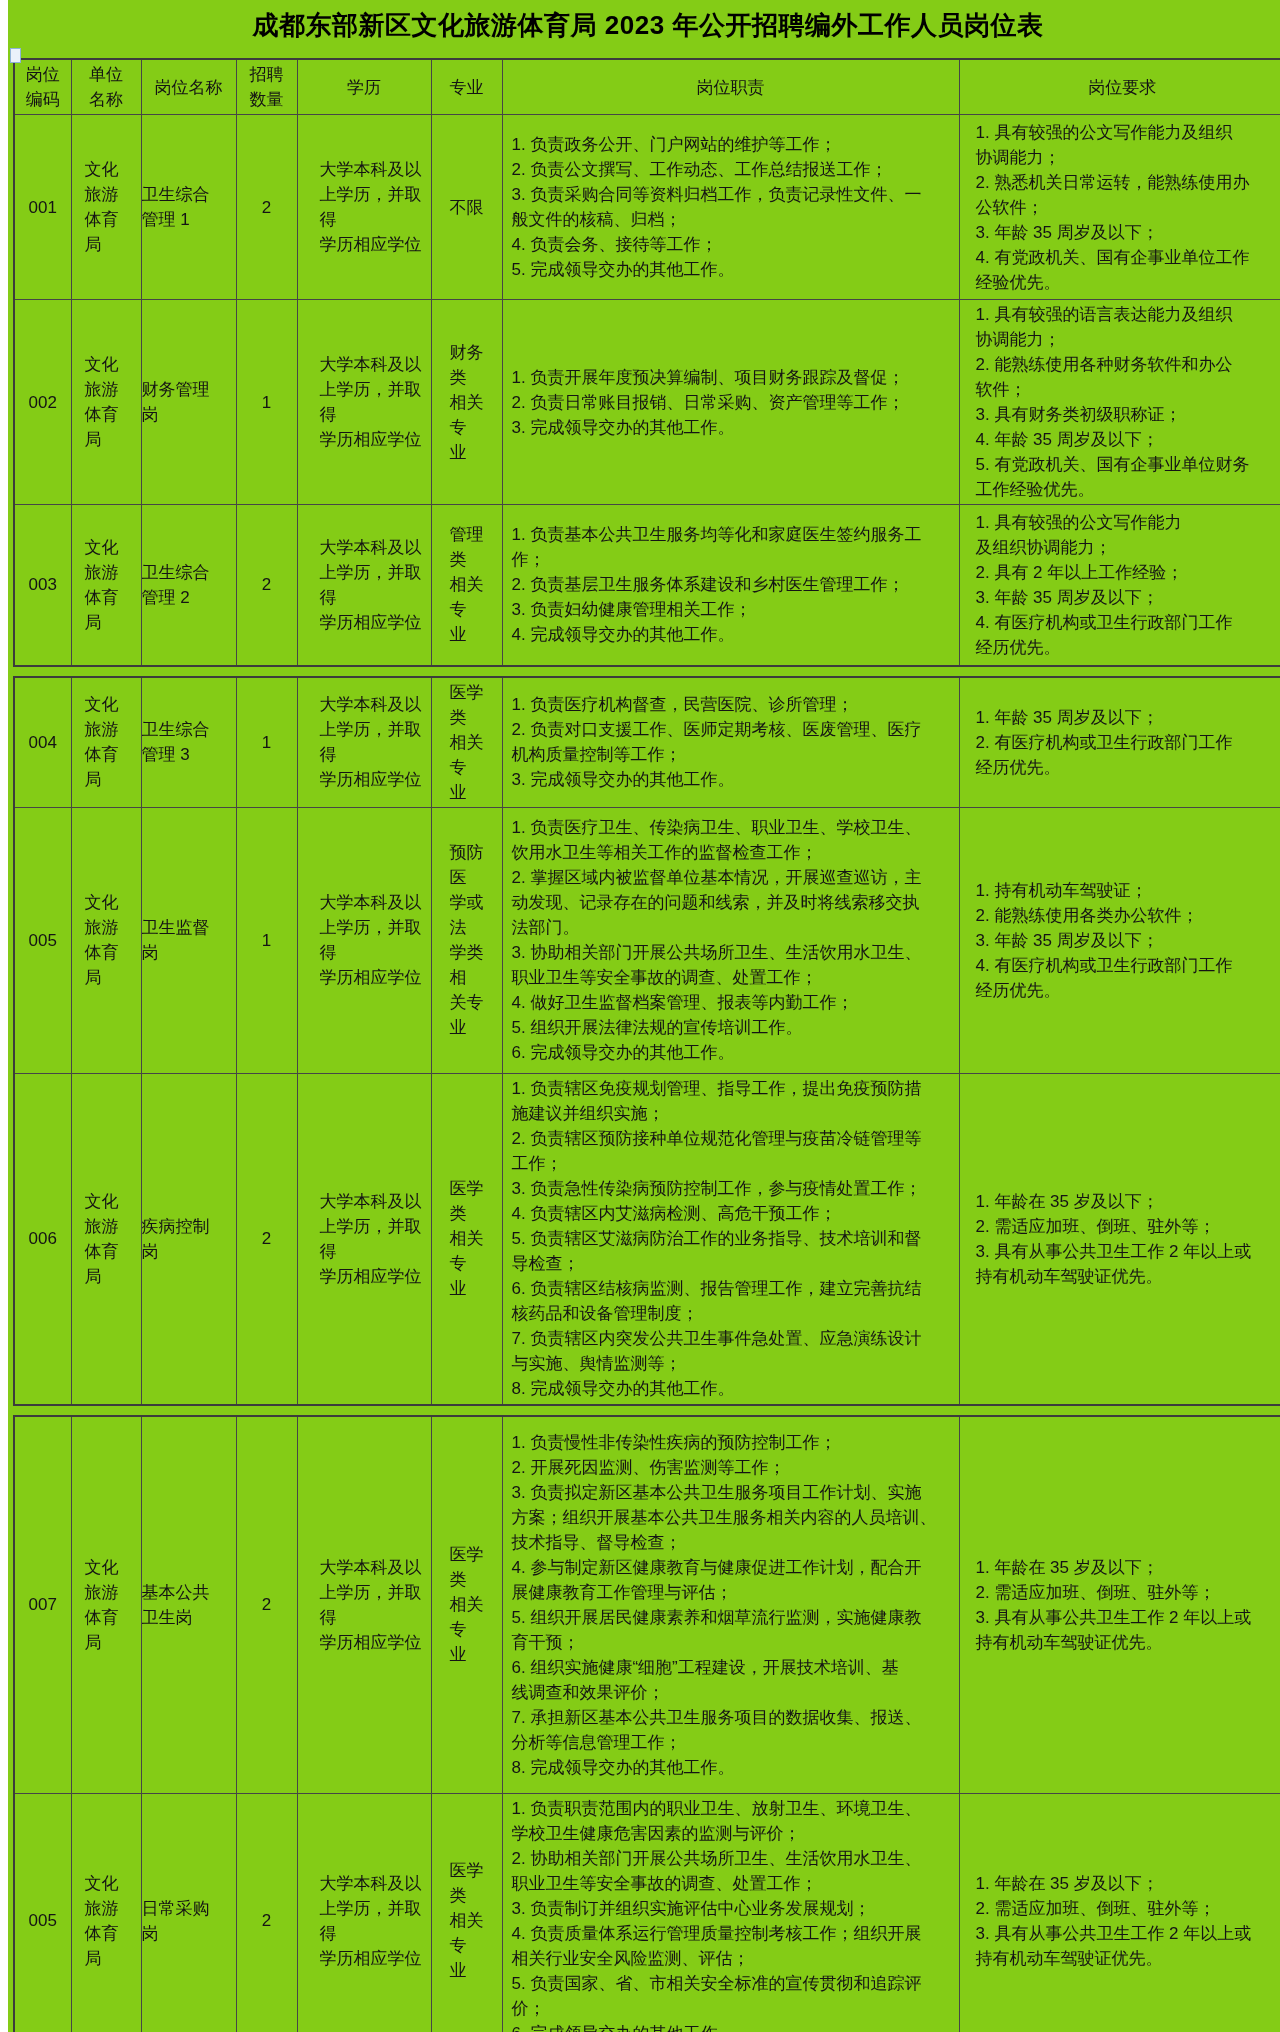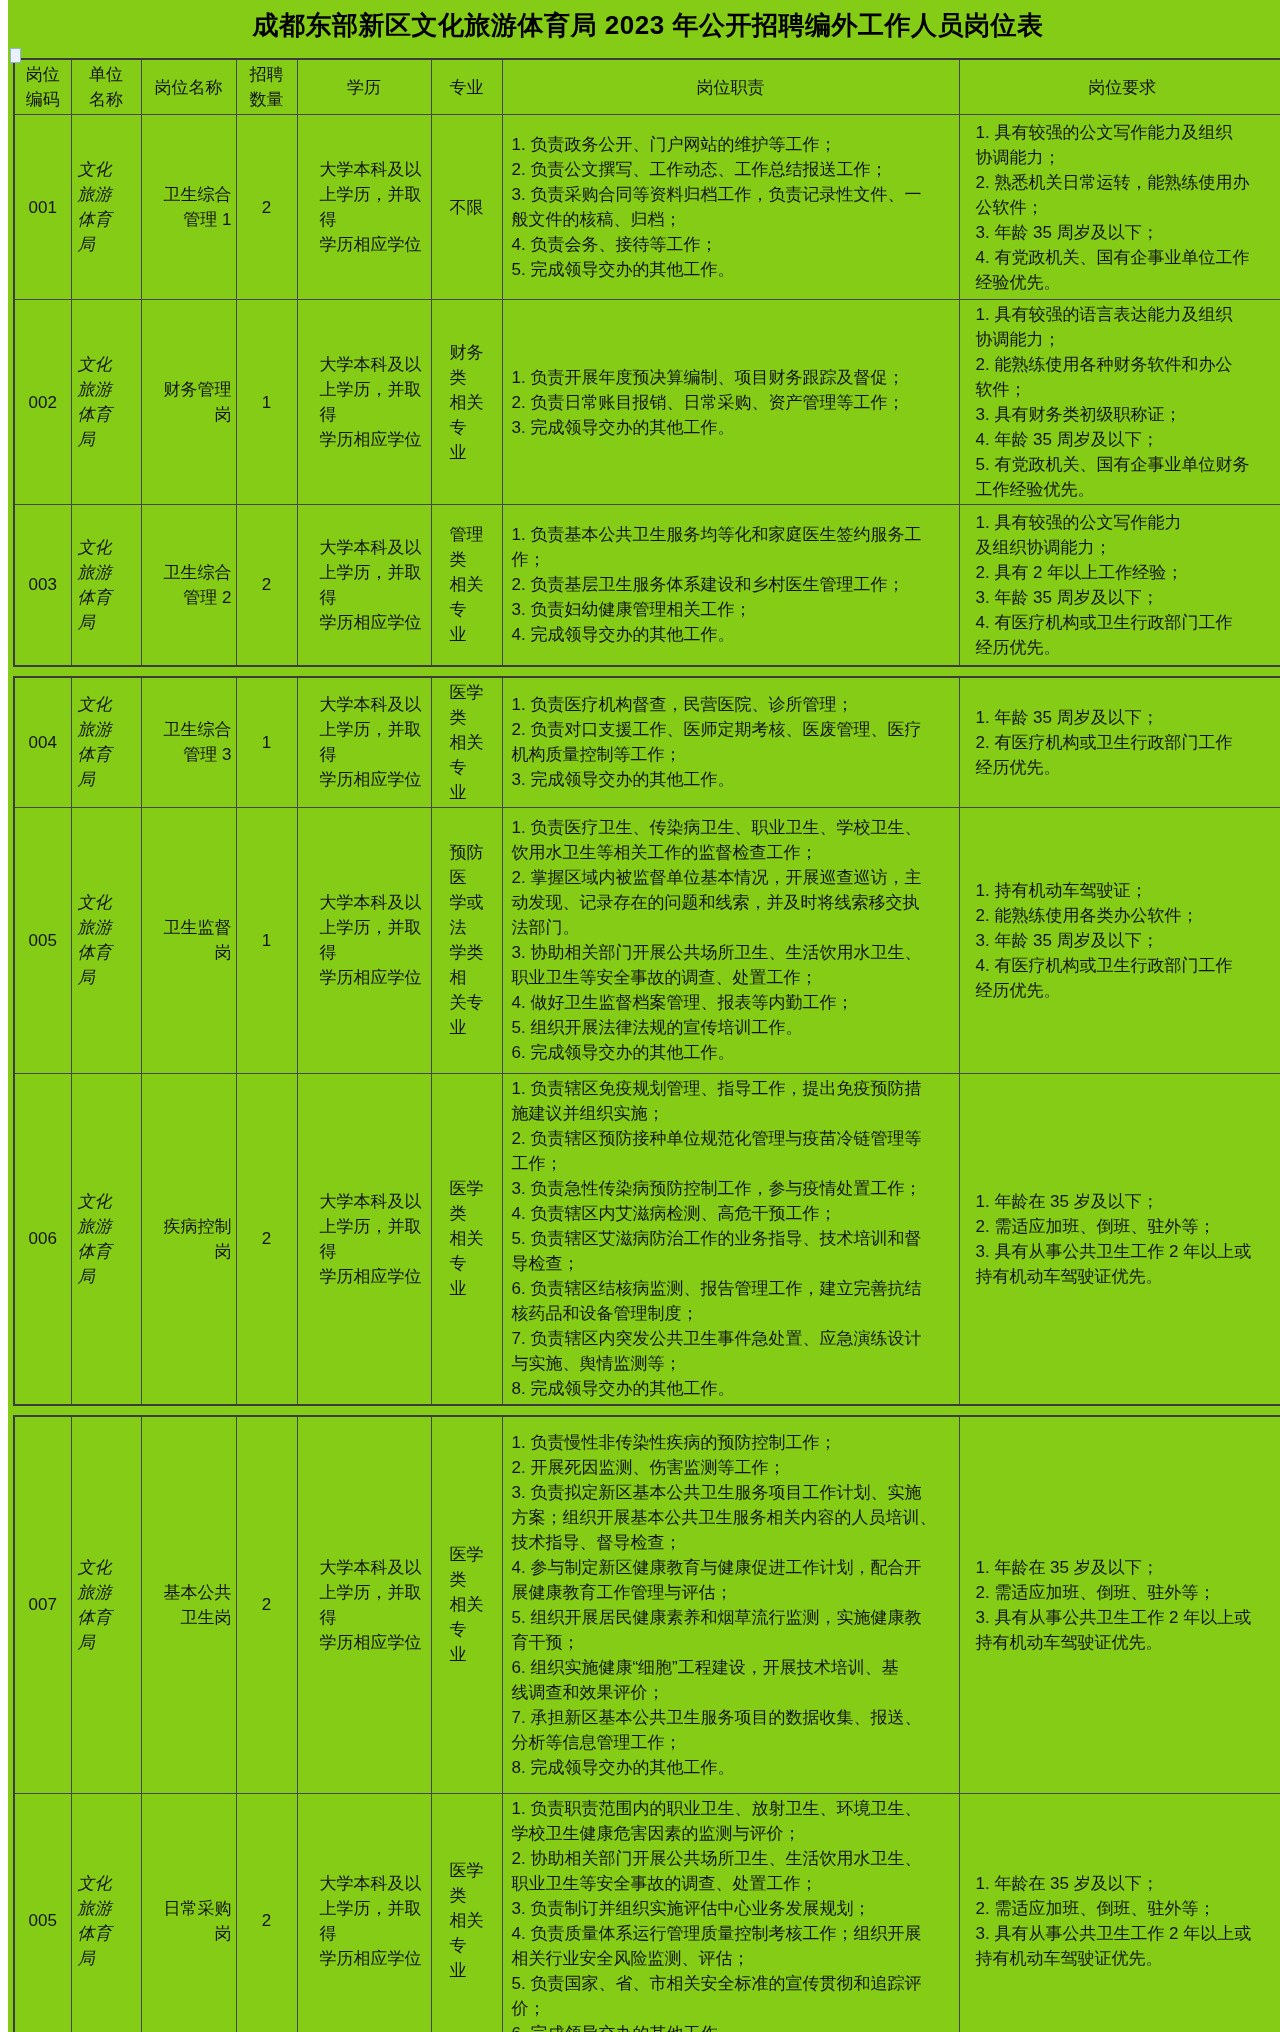--- a/index.html
+++ b/index.html
@@ -11,22 +11,22 @@
     border:1px solid #8fb3d9;background:#eaf1fa;}
   table.tbl{border-collapse:collapse;table-layout:fixed;width:1272px;margin-left:5px;
     border:2px solid #3c3c3c;}
   table.seg2,table.seg3{margin-top:9px;}
   .tbl td,.tbl th{border:1px solid #464646;vertical-align:middle;box-sizing:border-box;
     font-size:17px;line-height:25px;font-weight:normal;color:#141414;
     white-space:pre-line;overflow:hidden;padding:2px 4px;}
   .tbl th{text-align:center;padding:2px 1px;}
   tr.hdr th{height:54px;}
   td.c-code{text-align:center;}
-  td.c-unit{padding-left:6px;font-style:italic;}
-  td.c-pos{padding-left:14px;text-align:right;}
+  td.c-unit{padding-left:13px;}
+  td.c-pos{padding-left:0;}
   td.c-count{text-align:center;}
   td.c-edu{padding-left:22px;padding-right:3px;}
   td.c-major{padding-left:18px;}
   td.c-duties{padding-left:9px;padding-right:4px;}
   td.c-req{padding-left:16px;padding-right:4px;}
   tr.h1 td{height:185px;} tr.h2 td{height:205px;} tr.h3 td{height:161px;}
   tr.h4 td{height:110px;} tr.h5 td{height:266px;} tr.h6 td{height:332px;}
   tr.h7 td{height:377px;} tr.h8 td{height:251px;}
 </style>
 </head>

